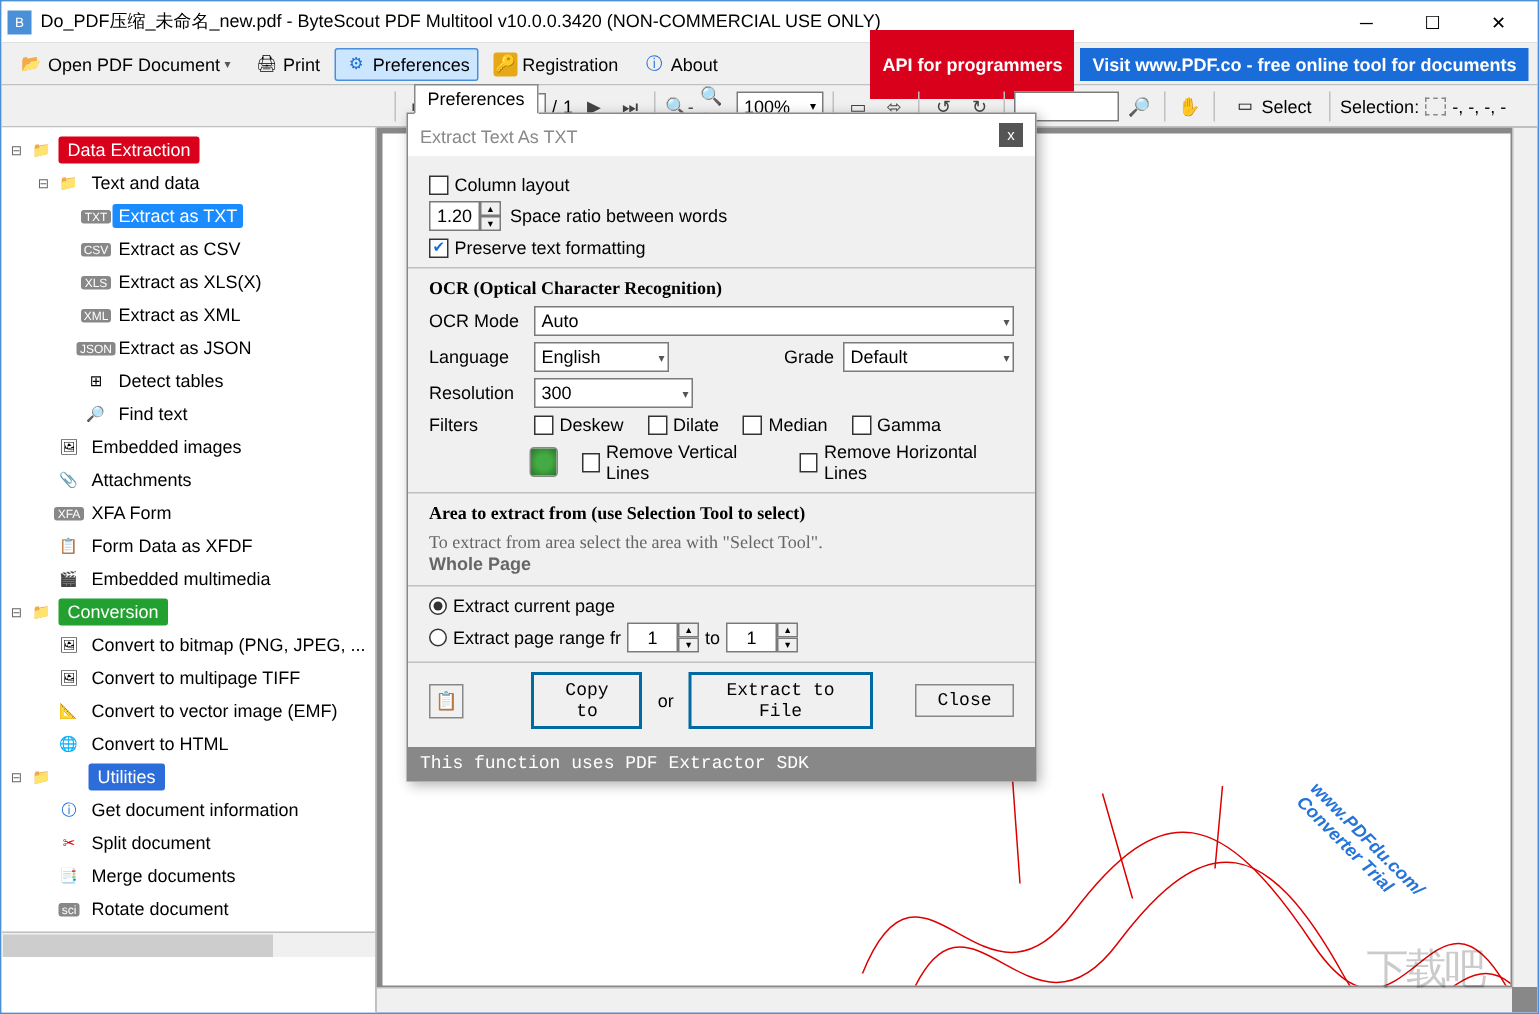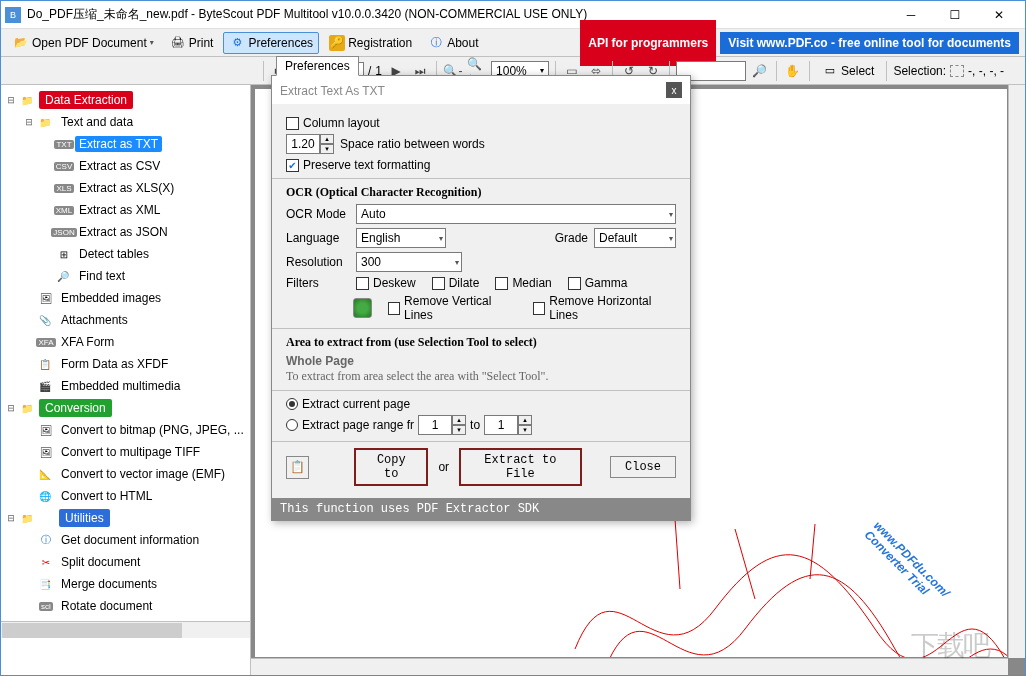--- a/index.html
+++ b/index.html
@@ -58,21 +58,21 @@
 .spinner .sbtns{display:flex;flex-direction:column;}
 .spinner .sbtns div{width:14px;height:10px;border:1px solid #7a7a7a;background:#f0f0f0;font-size:7px;display:flex;align-items:center;justify-content:center;}
 .combo { height: 20px; border: 1px solid #7a7a7a; background: #fff; display:flex;align-items:center;justify-content:space-between;padding:0 2px 0 4px;}
 .combo .arrow{font-size:8px;color:#555;}
 .chk{display:flex;align-items:center;gap:4px;}
 .chk .box{width:13px;height:13px;border:1px solid #333;background:#fff;display:flex;align-items:center;justify-content:center;font-size:10px;color:#1a6dd9;}
 .radio{display:flex;align-items:center;gap:4px;}
 .radio .circ{width:12px;height:12px;border:1px solid #333;border-radius:50%;background:#fff;display:flex;align-items:center;justify-content:center;}
 .radio .circ .dot{width:6px;height:6px;background:#333;border-radius:50%;}
 .dbtn{border:1px solid #888;background:#f0f0f0;padding:3px 14px;font-family:"SimSun","Courier New",monospace;}
-.dbtn.green{border:2px solid #7f1d1d;}
+.dbtn.green{border:2px solid #0369a1;}
 .dfoot{background:#888;color:#fff;padding:4px 8px;font-family:"SimSun","Courier New",monospace;font-size:12px;}
 .filter-icon{width:20px;height:20px;background:radial-gradient(circle,#4a4 40%,#272 100%);border-radius:3px;border:1px solid #888;}
 .area-note{color:#666;font-size:12px;font-family:"Segoe UI";}
 .dl-watermark{position:absolute;right:0;bottom:4px;width:150px;height:50px;opacity:0.2;z-index:5;font-size:28px;color:#000;display:flex;align-items:center;justify-content:center;letter-spacing:-2px;}
 </style>
 </head>
 <body>
 
 <div class="titlebar">
   <div class="app-icon">B</div>
@@ -343,21 +343,21 @@
         </div>
       </div>
     <div class="drow">
         <span style="width:64px">Language</span>
       <div class="combo" style="width:90px">
           <span>English</span>
           <span class="arrow">▾</span>
         </div>
       <span style="flex:1"></span>
       <span>Grade</span>
-      <div class="combo" style="width:82px">
+      <div class="combo" style="width:114px">
           <span>Default</span>
           <span class="arrow">▾</span>
         </div>
       </div>
     <div class="drow">
         <span style="width:64px">Resolution</span>
       <div class="combo" style="width:106px">
           <span>300</span>
           <span class="arrow">▾</span>
         </div>
@@ -388,22 +388,22 @@
           <div class="box"></div>
           <span>Remove Vertical Lines</span>
         </div>
       <div class="chk" style="margin-left:10px">
           <div class="box"></div>
           <span>Remove Horizontal Lines</span>
         </div>
       </div>
     <div class="hr"></div>
     <div class="group-label">Area to extract from (use Selection Tool to select)</div>
+    <div class="area-note">To extract from area select the area with "Select Tool".</div>
     <div class="area-note"><b>Whole Page</b></div>
-    <div class="area-note">To extract from area select the area with "Select Tool".</div>
     <div class="hr"></div>
     <div class="drow radio">
         <div class="circ">
           <div class="dot"></div>
         </div>
         <span>Extract current page</span>
       </div>
     <div class="drow radio">
         <div class="circ"></div>
         <span>Extract page range fr</span>

